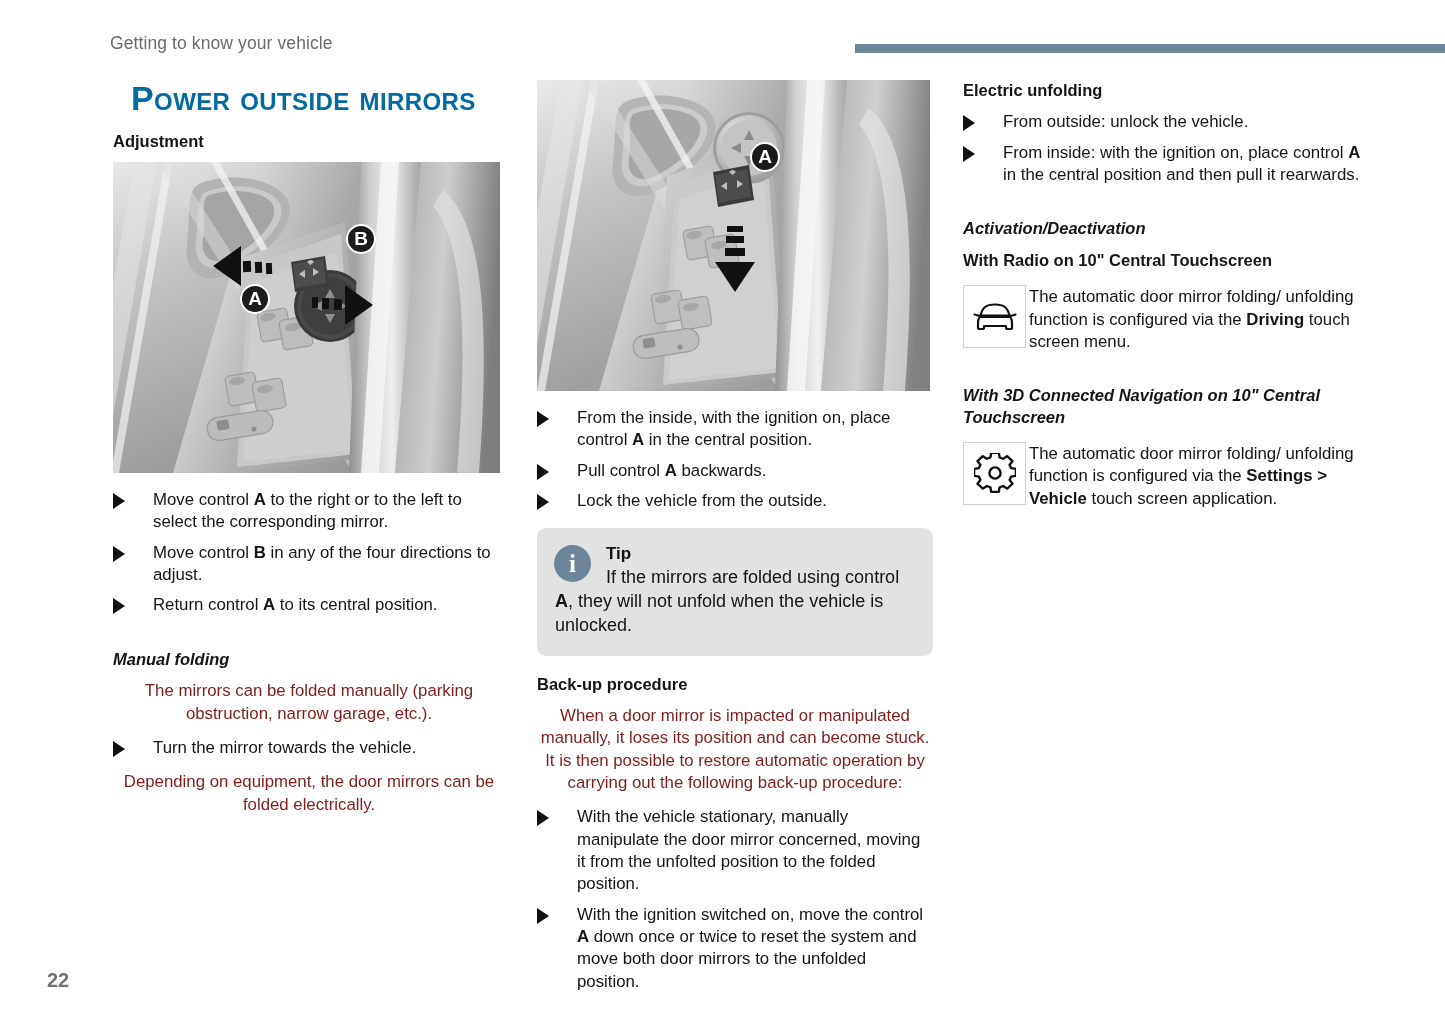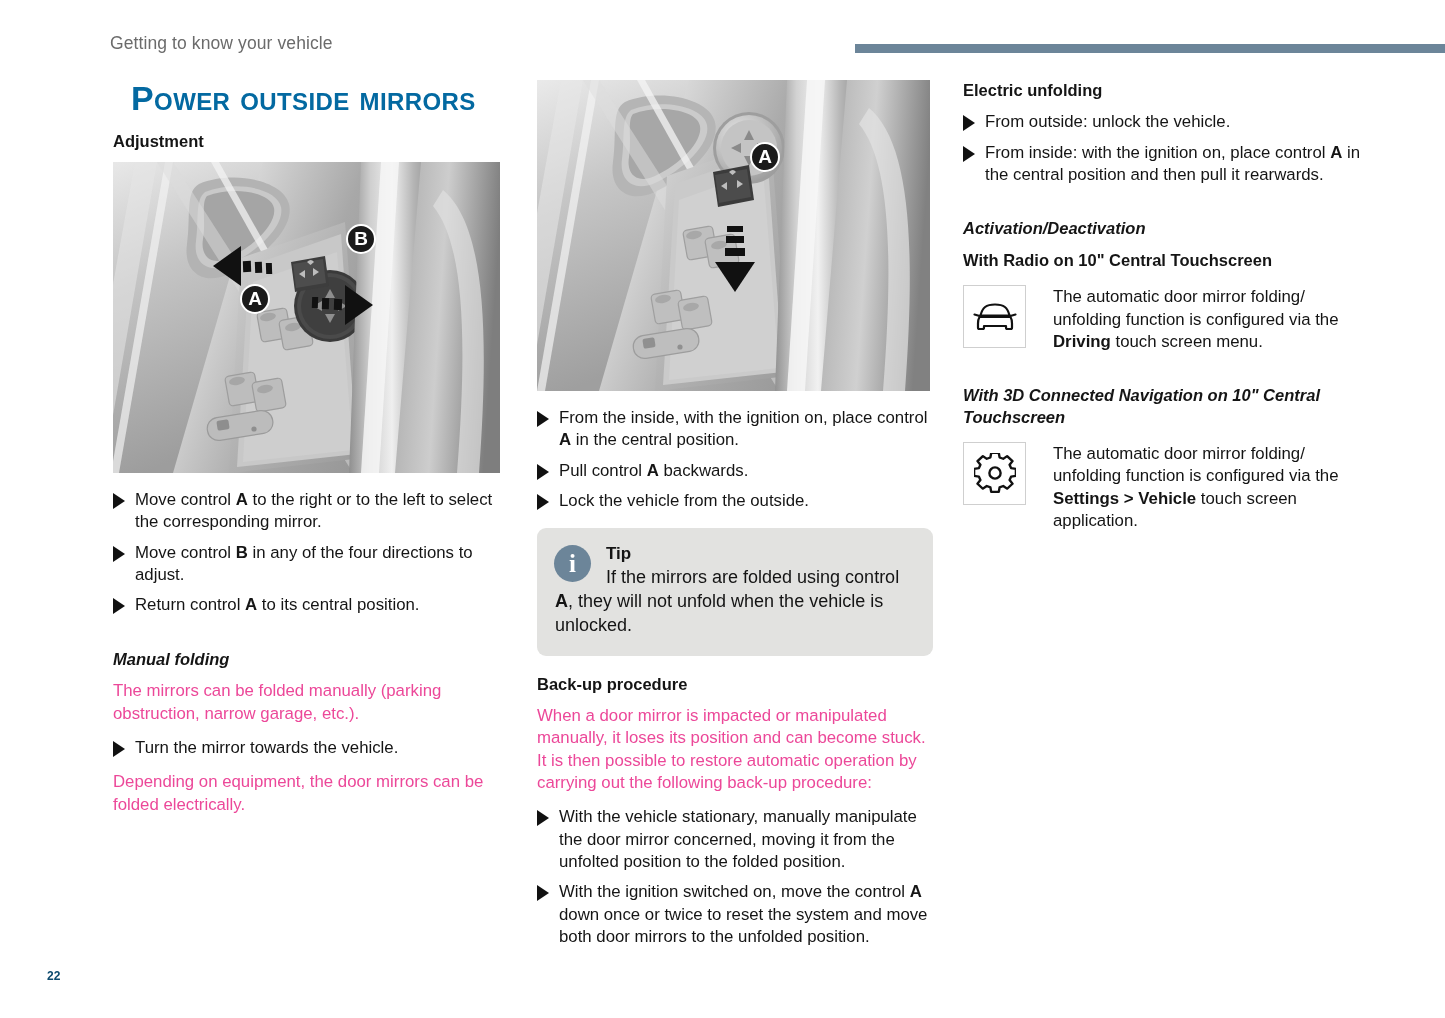--- a/index.html
+++ b/index.html
@@ -37,23 +37,23 @@
     width: 590px;
     height: 9px;
     background: #6c8599;
   }
 
   
   .page-number {
     position: absolute;
     left: 47px;
     top: 969px;
-    font-size: 12px;
+    font-size: 20px;
     font-weight: bold;
-    color: #0c4a6e;
+    color: #737373;
   }
 
   
   .col {
     position: absolute;
     top: 80px;
   }
   .col-1 { left: 113px; width: 392px; }
   .col-2 { left: 537px; width: 396px; }
   .col-3 { left: 963px; width: 400px; }
@@ -77,28 +77,29 @@
     font-weight: bold;
     color: #151515;
     line-height: 1.3;
     margin: 0 0 10px 0;
   }
   h3.sub.spaced-top { margin-top: 32px; font-style: italic; }
 
   p.body {
     font-size: 16.8px;
     line-height: 1.33;
-    color: #ec4899;
+    color: #7f1d1d;
     margin: 0 0 12px 0;
+    text-align: center;
   }
 
   ul.bullets { list-style: none; margin: 0 0 12px 0; }
   ul.bullets li {
     position: relative;
-    padding-left: 22px;
+    padding-left: 40px;
     font-size: 16.8px;
     line-height: 1.33;
     color: #151515;
     margin-bottom: 8px;
   }
   ul.bullets li:last-child { margin-bottom: 0; }
   ul.bullets li .tri {
     position: absolute;
     left: 0;
     top: 4px;
@@ -172,21 +173,21 @@
     font-size: 18px;
     line-height: 1.33;
     text-indent: 51px;
   }
   .tip-body .cont { text-indent: 0; }
 
   
   .iconnote {
     display: flex;
     align-items: flex-start;
-    gap: 27px;
+    gap: 3px;
     margin: 14px 0 16px 0;
   }
   .iconbox {
     flex: 0 0 auto;
     width: 63px; height: 63px;
     border: 1px solid #cfcfcf;
     background: #fff;
     display: flex;
     align-items: center;
     justify-content: center;

